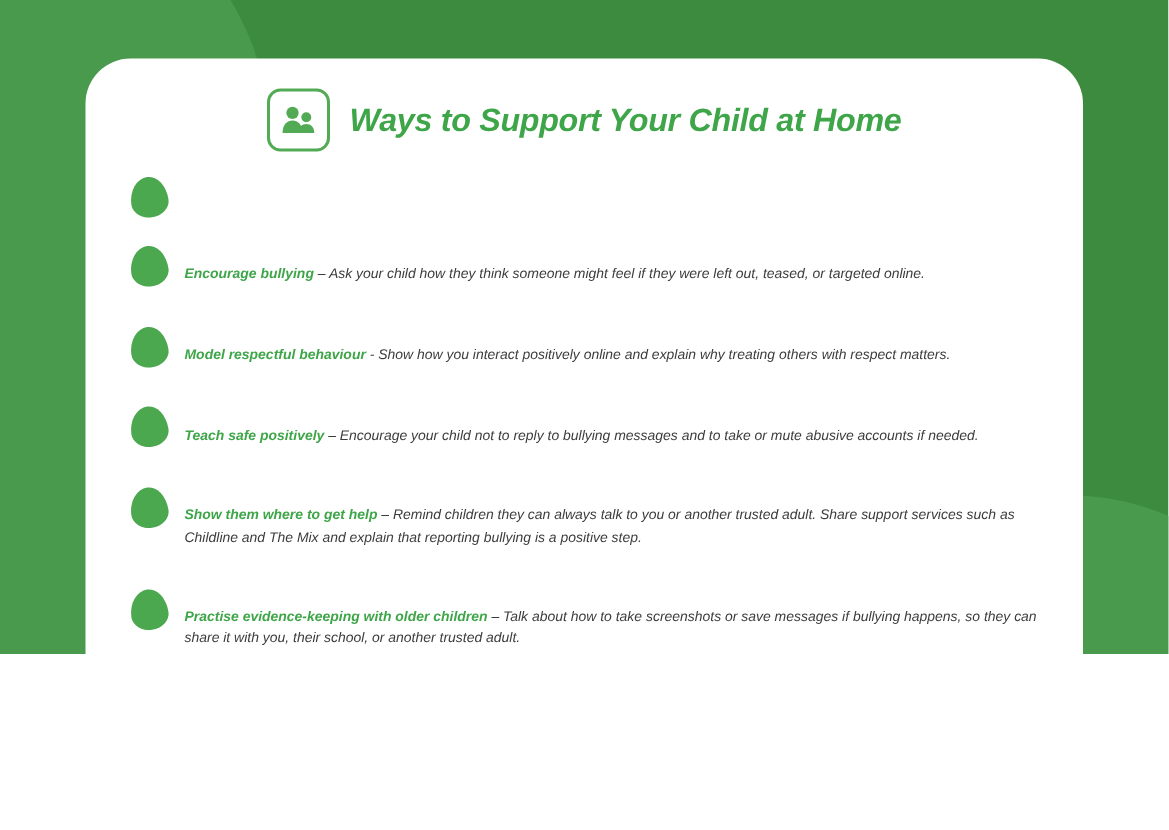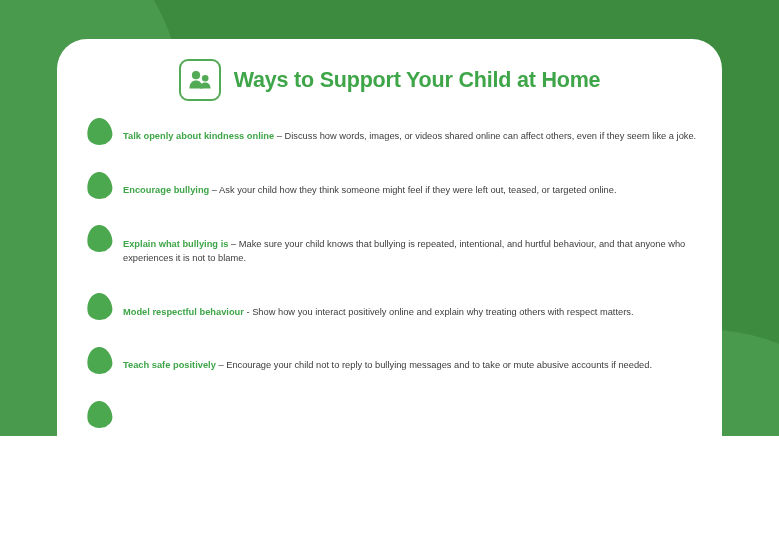--- a/index.html
+++ b/index.html
@@ -13,20 +13,21 @@
     background: #ffffff;
     font-family: "Liberation Sans", sans-serif;
     -webkit-font-smoothing: antialiased;
   }
 
   #poster {
     position: relative;
     width: 779px;
     height: 436px;
     overflow: hidden;
+    font-style: italic;
   }
 
   
   .backdrop {
     position: absolute;
     left: 0;
     top: 0;
     width: 779px;
     height: 502px;
     background: #3c8b3f;
@@ -219,49 +220,46 @@
           <path d="M11.9 18.6 C11.9 14.4 14.3 12.6 17.2 12.6 C20.1 12.6 22.5 14.4 22.5 18.6 Z" fill="#52ab54"></path>
         </svg>
       </span>
       <span class="card-title">Ways to Support Your Child at Home</span>
     </div>
 
     <div class="tips-list">
 
       <div class="tip-row">
         <span class="leaf-bullet"></span>
-        <p class="tip-text"><span class="tip-lead">Talk openly about kindness online</span><span> – Discuss how words, images, or videos shared online can affect others, even if they seem like a joke.</span></p>
       </div>
 
       <div class="tip-row">
         <span class="leaf-bullet"></span>
         <p class="tip-text"><span class="tip-lead">Encourage bullying</span><span> – Ask your child how they think someone might feel if they were left out, teased, or targeted online.</span></p>
       </div>
 
-      <div class="tip-row">
-        <span class="leaf-bullet"></span>
-        <p class="tip-text"><span class="tip-lead">Explain what bullying is</span><span> – Make sure your child knows that bullying is repeated, intentional, and hurtful behaviour, and that anyone who experiences it is not to blame.</span></p>
-      </div>
 
       <div class="tip-row">
         <span class="leaf-bullet"></span>
         <p class="tip-text"><span class="tip-lead">Model respectful behaviour</span><span> -  Show how you interact positively online and explain why treating others with respect matters.</span></p>
       </div>
 
       <div class="tip-row">
         <span class="leaf-bullet"></span>
         <p class="tip-text"><span class="tip-lead">Teach safe positively</span><span> – Encourage your child not to reply to bullying messages and to take or mute abusive accounts if needed.</span></p>
       </div>
 
       <div class="tip-row">
         <span class="leaf-bullet"></span>
-      </div>
-
-      <div class="tip-row">
-        <span class="leaf-bullet"></span>
+        <p class="tip-text"><span class="tip-lead">Show them where to get help</span><span> – Remind children they can always talk to you or another trusted adult. Share support services such as Childline and The Mix and explain that reporting bullying is a positive step.</span></p>
+      </div>
+
+      <div class="tip-row">
+        <span class="leaf-bullet"></span>
+        <p class="tip-text"><span class="tip-lead">Practise evidence-keeping with older children</span><span> – Talk about how to take screenshots or save messages if bullying happens, so they can share it with you, their school, or another trusted adult.</span></p>
       </div>
 
     </div>
   </div>
 
   <div class="footer">
     <div class="footer-contact">
       <div>Need more support? Contact us:</div>
     </div>
     <div class="footer-logo">

